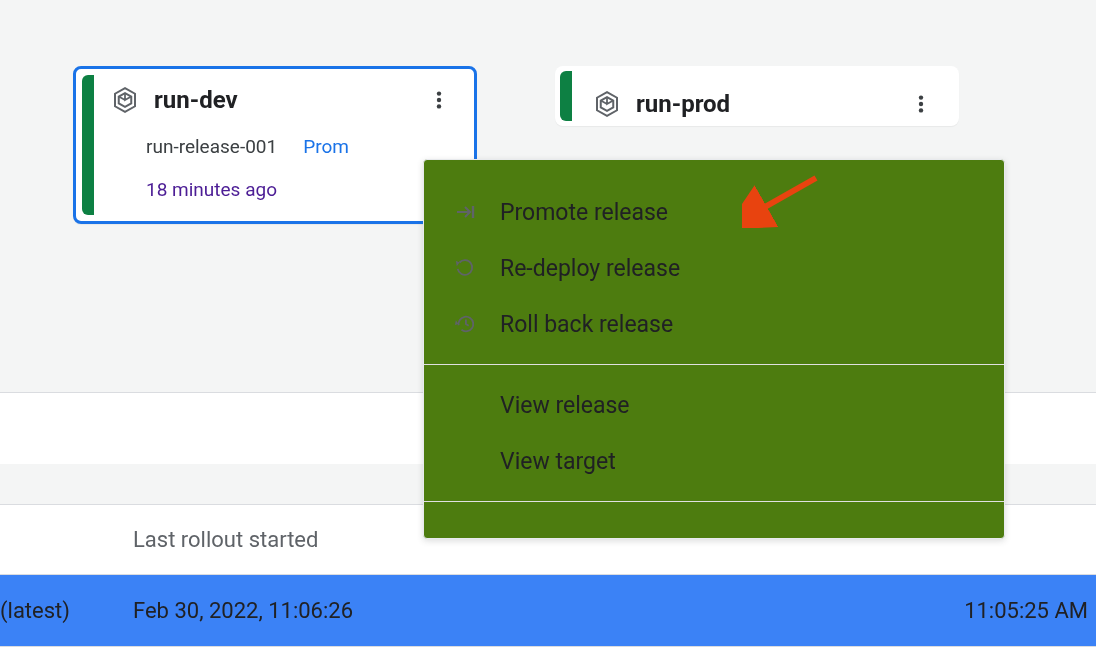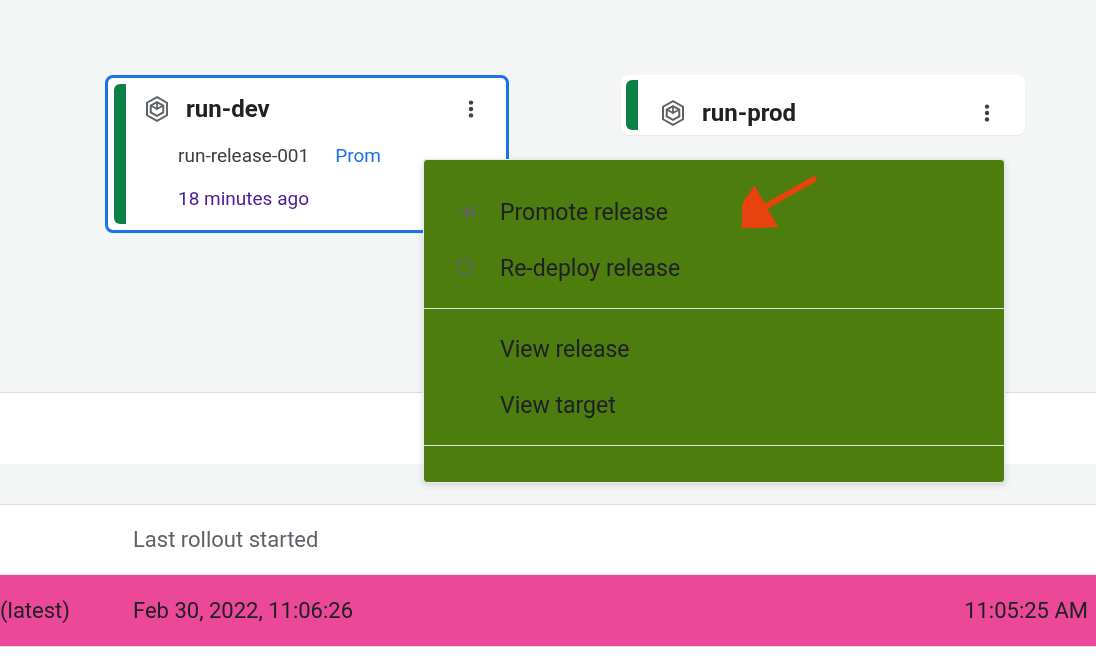--- a/index.html
+++ b/index.html
@@ -12,24 +12,23 @@
     font-family: Roboto, "Helvetica Neue", Arial, sans-serif;
     color: #202124;
     overflow: hidden;
     position: relative;
   }
 
   
   .cards-row {
     position: absolute;
     left: 73px;
-    top: 75px;
-    display: flex;
-    gap: 112px;
-    margin-left: 32px;
+    top: 66px;
+    display: flex;
+    gap: 78px;
   }
   .stage-card {
     width: 404px;
     background: #fff;
     border: 3px solid transparent;
     border-radius: 8px;
     padding: 12px 16px 20px 20px;
     position: relative;
     box-shadow: 0 1px 1px rgba(0,0,0,0.05);
   }
@@ -228,20 +227,30 @@
   </div>
   <div class="menu-item">
     <span class="icon-slot">
       <svg width="22" height="22" viewBox="0 0 24 24">
         <path d="M6 6 A8 8 0 1 1 4 13" stroke="#5f6368" stroke-width="2" fill="none"></path>
         <path d="M2 4 L6 6 L3 10" fill="#5f6368"></path>
       </svg>
     </span>
     <span>Re-deploy release</span>
   </div>
+  <div class="menu-item">
+    <span class="icon-slot">
+      <svg width="22" height="22" viewBox="0 0 24 24">
+        <circle cx="13" cy="12" r="8" stroke="#5f6368" stroke-width="2" fill="none" stroke-dasharray="44 6" transform="rotate(170 13 12)"></circle>
+        <path d="M2 8 L5 12 L1 13 Z" fill="#5f6368"></path>
+        <path d="M13 7 V12 L16 14" stroke="#5f6368" stroke-width="2" fill="none"></path>
+      </svg>
+    </span>
+    <span>Roll back release</span>
+  </div>
 
   <div class="menu-divider"></div>
 
   <div class="menu-item">
     <span class="icon-slot"></span>
     <span>View release</span>
   </div>
   <div class="menu-item">
     <span class="icon-slot"></span>
     <span>View target</span>
@@ -261,19 +270,19 @@
 </svg>
 
 <div class="table">
   <div class="row" style="background:#fff;"></div>
   <div class="gap-row"></div>
   <div class="row header-row" style="background:#fff;">
     <div class="col-a"></div>
     <div class="col-b">Last rollout started</div>
     <div class="col-c"></div>
   </div>
-  <div class="row" style="background:#ec4899;">
+  <div class="row" style="background:#3b82f6;">
     <div class="col-a" style="text-align:left;">(latest)</div>
     <div class="col-b">Feb 30, 2022, 11:06:26</div>
     <div class="col-c">11:05:25 AM</div>
   </div>
   <div class="row" style="background:#fff; height:24px; border-top:1px solid #dadce0;"></div>
 </div>
 
 </body></html>

